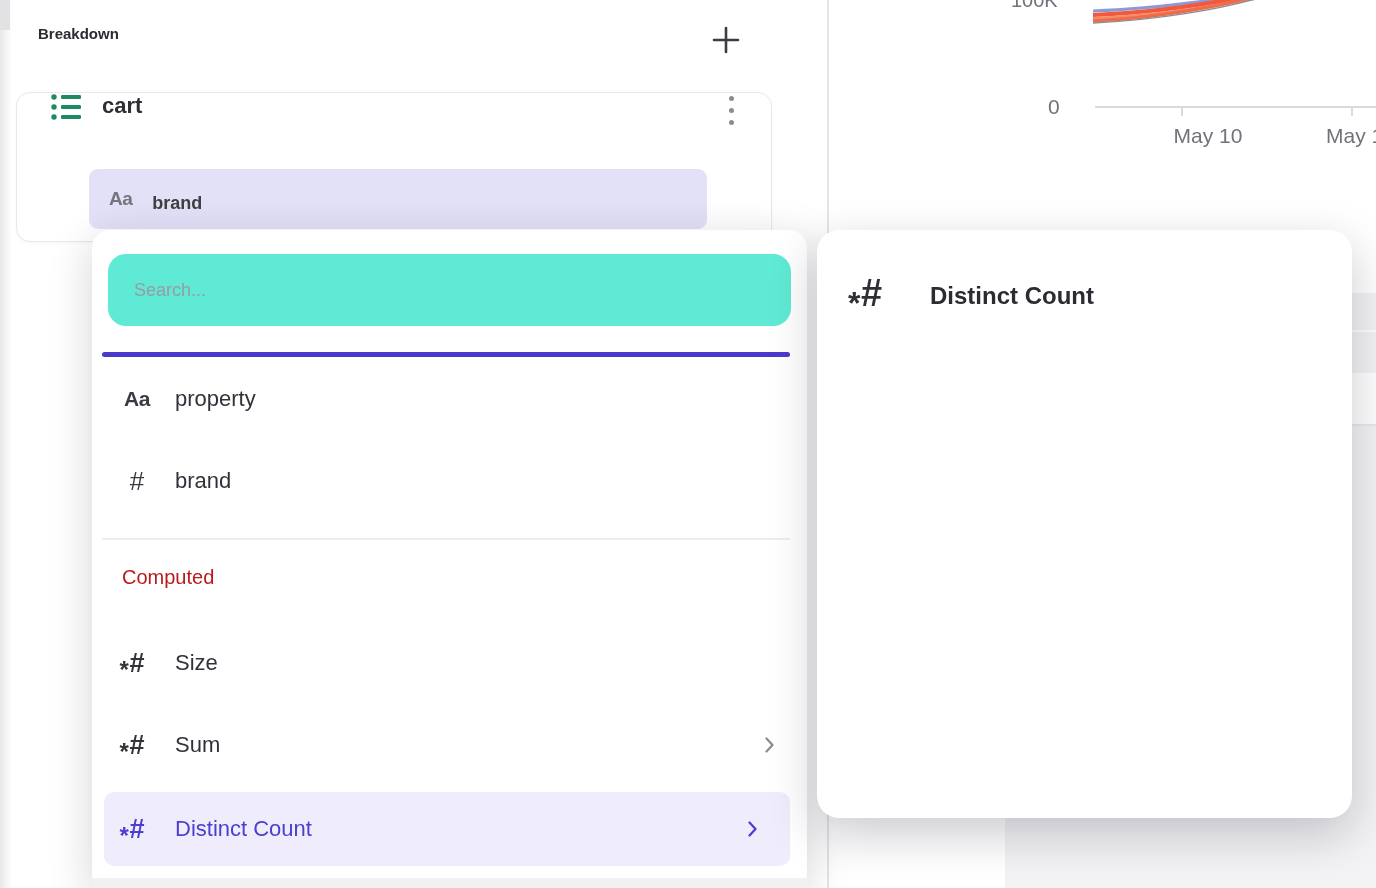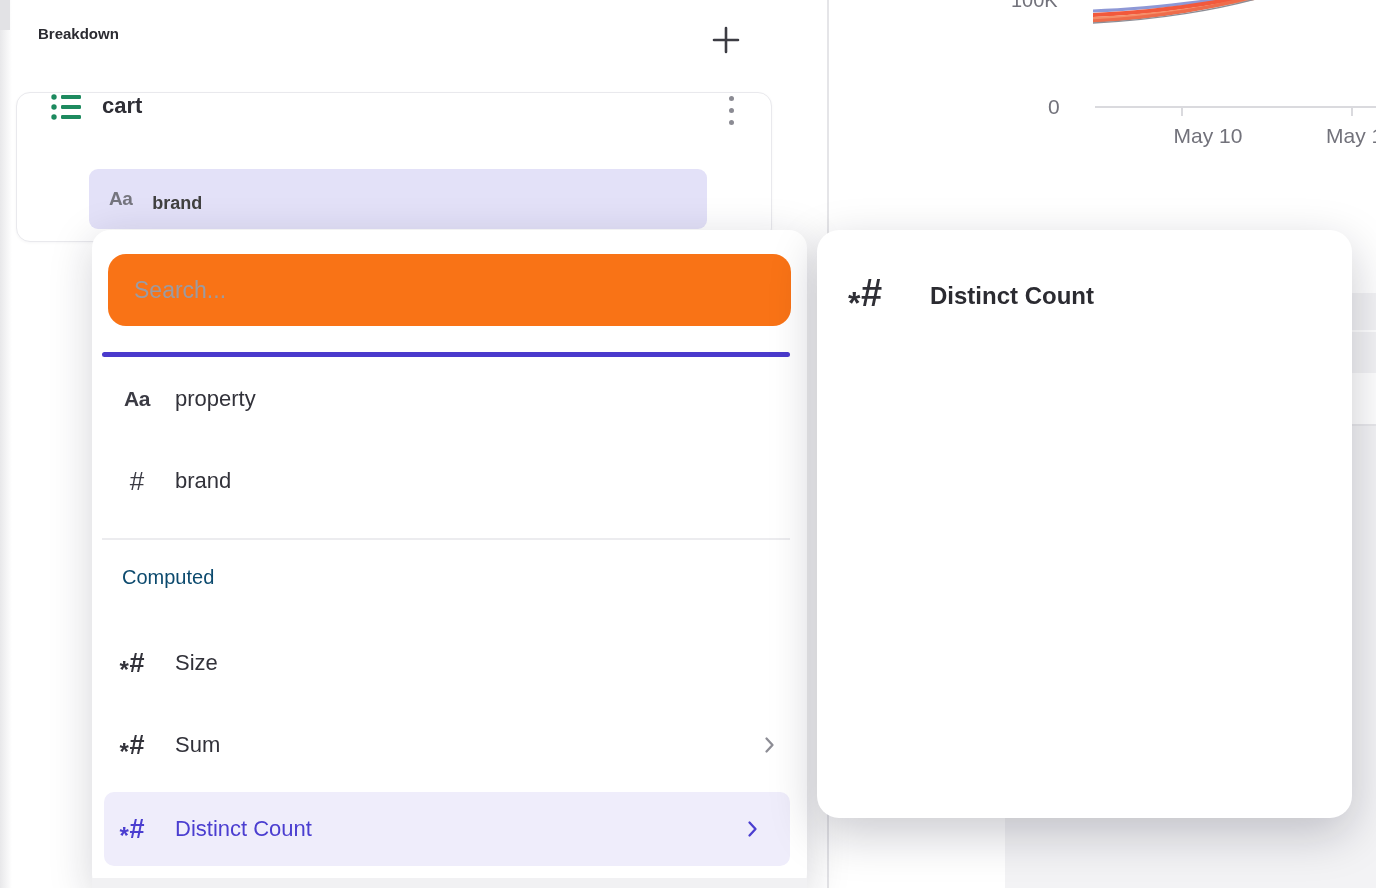--- a/index.html
+++ b/index.html
@@ -39,33 +39,33 @@
   .kebab { width: 26px; height: 34px; display: flex; flex-direction: column; align-items: center; justify-content: center; gap: 7px; cursor: pointer; }
   .kebab i { width: 5px; height: 5px; border-radius: 50%; background: #8b8b93; }
   .brand-pill { position: absolute; left: 72px; top: 76px; width: 618px; height: 60px; background: #e3e1f8;
     border-radius: 9px; display: flex; align-items: center; padding-left: 20px; cursor: pointer; }
   .aa-gray { font-size: 19px; font-weight: 600; color: #75757e; letter-spacing: -0.5px; }
   .brand-label { margin-left: 20px; font-size: 18px; font-weight: 600; color: #404040; margin-top: 8px; }
 
   
   .dropdown { position: absolute; left: 92px; top: 230px; width: 715px; height: 662px; background: #fff;
     border-radius: 18px; box-shadow: 0 10px 44px rgba(20,20,45,0.18); z-index: 4; }
-  .search-box { position: absolute; left: 16px; top: 24px; width: 683px; height: 72px; background: #f97316;
-    border: none; outline: none; border-radius: 18px; padding: 0 26px; font-size: 23px;
+  .search-box { position: absolute; left: 16px; top: 24px; width: 683px; height: 72px; background: #5eead4;
+    border: none; outline: none; border-radius: 18px; padding: 0 26px; font-size: 18px;
     font-family: "Liberation Sans", sans-serif; color: #2b2b31; }
   .search-box::placeholder { color: #9b9ba3; }
   .accent-bar { position: absolute; left: 10px; top: 122px; width: 688px; height: 5px; border-radius: 3px; background: #4a3acc; }
   .dd-row { position: absolute; left: 0; width: 100%; height: 82px; display: flex; align-items: center;
     padding-left: 28px; cursor: pointer; }
   .dd-iconbox { width: 34px; display: flex; justify-content: center; }
   .aa-dark { font-size: 21px; font-weight: 600; color: #3b3b44; letter-spacing: -0.5px; }
   .hash-dark { font-size: 26px; font-weight: 500; color: #3b3b44; }
   .dd-label { margin-left: 21px; font-size: 22px; color: #32323a; }
   .dd-divider { position: absolute; left: 10px; top: 308px; width: 688px; height: 1.5px; background: #ececef; }
-  .dd-section-label { position: absolute; left: 30px; top: 336px; font-size: 20px; color: #0c4a6e; }
+  .dd-section-label { position: absolute; left: 30px; top: 336px; font-size: 20px; color: #b91c1c; }
   .cicon { position: relative; font-weight: 700; color: #33333b; line-height: 1; }
   .cicon .hash { font-size: 27px; font-weight: 600; }
   .cicon .star { position: absolute; left: -10px; bottom: -5px; font-size: 24px; font-weight: 700; }
   .chev { position: absolute; right: 32px; top: 50%; transform: translateY(-50%); }
   .dd-row.selected { left: 12px; width: 686px; height: 74px; border-radius: 10px; background: #efedfb; padding-left: 16px; }
   .dd-row.selected .dd-label, .dd-row.selected .cicon { color: #4b3ed0; }
   .dd-bottom-strip { position: absolute; left: 0; top: 648px; width: 100%; height: 30px; background: #f1f1f3; }
 
   
   .tooltip-card { position: absolute; left: 817px; top: 230px; width: 535px; height: 588px; background: #fff;

